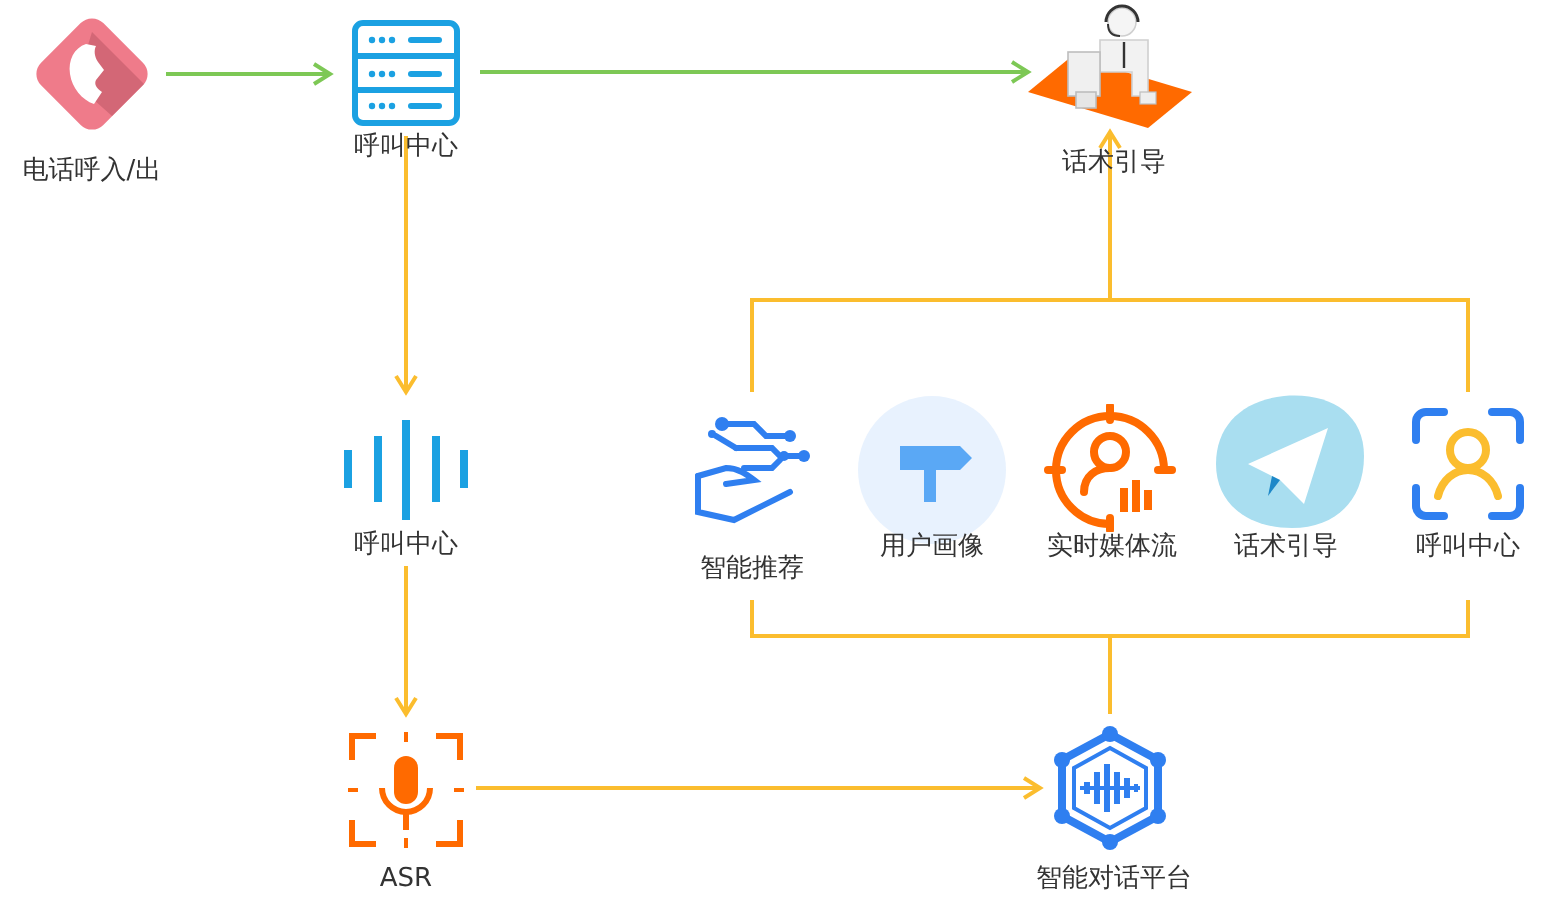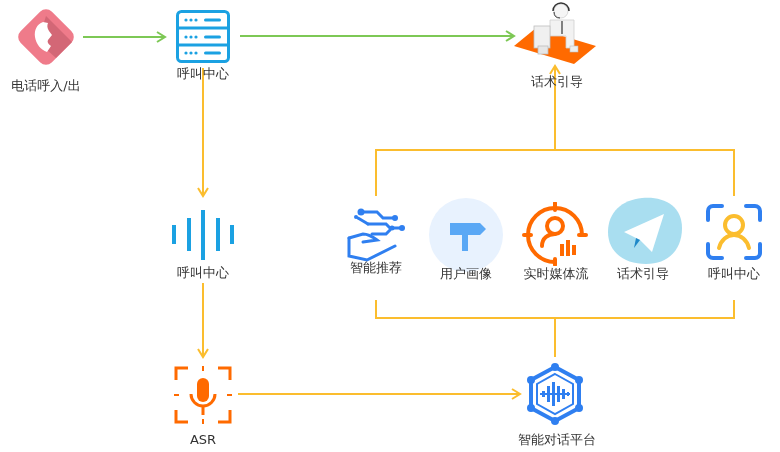--- a/index.html
+++ b/index.html
@@ -151,21 +151,21 @@
         <path d="M12 14 l10 6"></path>
       </g>
       <g fill="#2f7ff0">
         <circle cx="15" cy="8" r="3.5"></circle>
           <circle cx="49" cy="14" r="3"></circle>
         <circle cx="56" cy="24" r="3"></circle>
           <circle cx="10" cy="13" r="2"></circle>
         <circle cx="46" cy="24" r="2.5"></circle>
       </g>
     </svg>
-    <div class="label" style="left:376px;top:260px">智能推荐</div>
+    <div class="label" style="left:376px;top:277px">智能推荐</div>
   </div>
 
   <div>
     <svg class="icon" style="left:428px;top:197px" width="76" height="76" viewBox="0 0 76 76">
       <circle cx="38" cy="38" r="37" fill="#e8f2fe"></circle>
       <path d="M22 26 h30 l6 6 l-6 6 h-12 v16 h-6 v-16 h-12 z" fill="#5aa8f5"></path>
     </svg>
     <div class="label" style="left:466px;top:266px">用户画像</div>
   </div>
 

